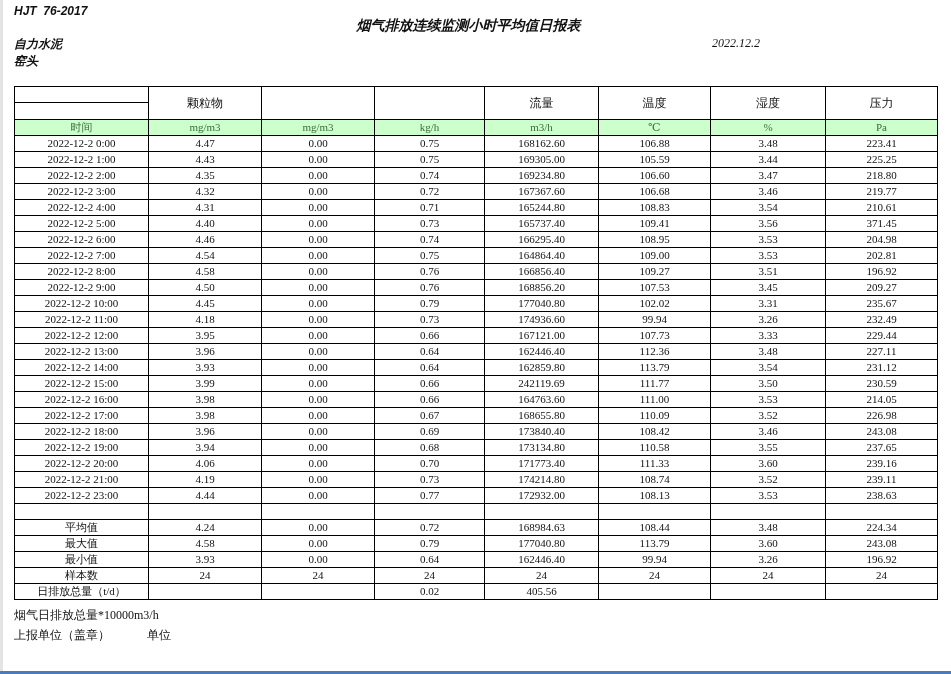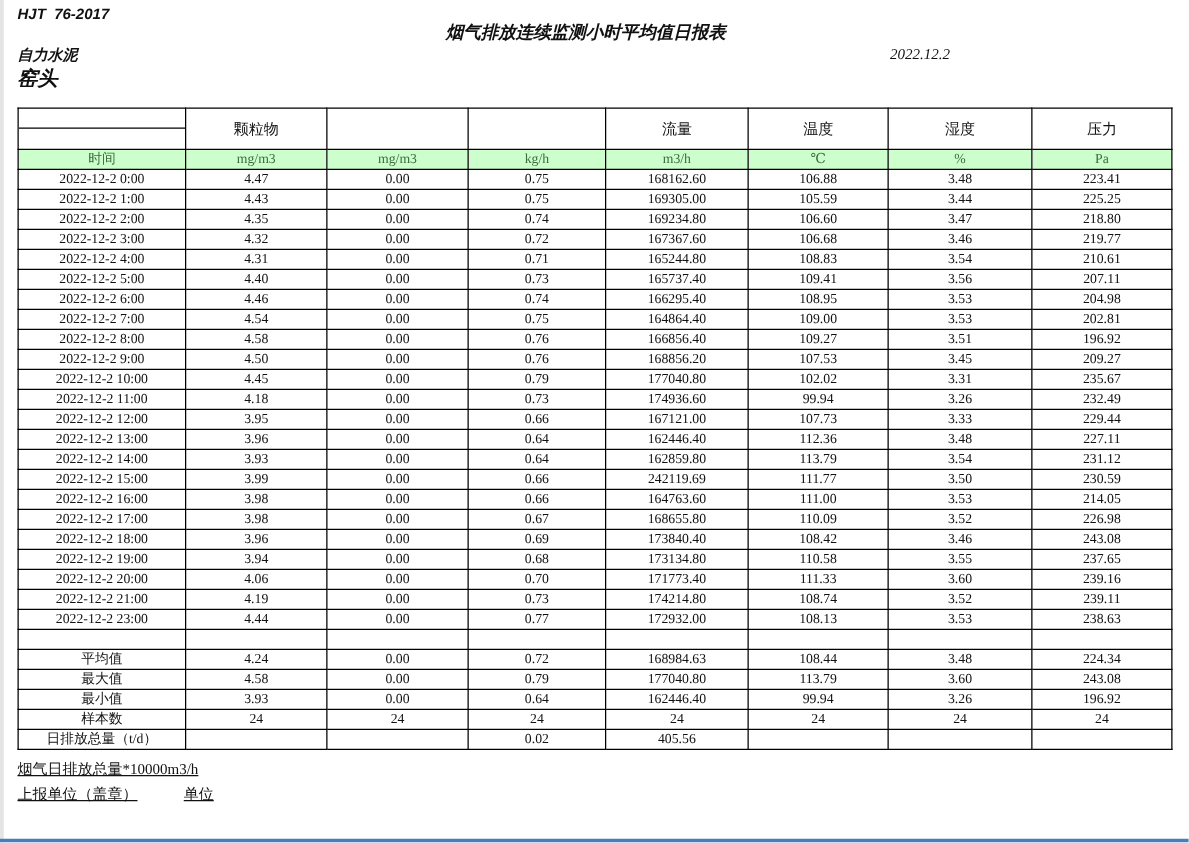--- a/index.html
+++ b/index.html
@@ -30,21 +30,21 @@
     font-weight:bold;font-size:14px;
   }
   .company{
     position:absolute;left:14px;top:36px;
     font-family:"Liberation Sans","DejaVu Sans",sans-serif;
     font-weight:bold;font-size:12px;
   }
   .location{
     position:absolute;left:14px;top:53px;
     font-family:"Liberation Sans","DejaVu Sans",sans-serif;
-    font-weight:bold;font-size:16px;
+    font-weight:bold;font-size:12px;
   }
   .report-date{
     position:absolute;left:712px;top:36px;font-size:12px;
   }
 
   table.report{
     border-collapse:collapse;table-layout:fixed;
     margin-left:14px;width:923px;
   }
   table.report td{
@@ -66,21 +66,21 @@
   td.split-cell{padding:0;}
   td.split-cell .half{height:16px;}
   td.split-cell .half.top{border-bottom:1px solid #000;}
 
   tr.unit-row td{
     background:var(--unit-bg);
     color:var(--unit-fg);
   }
   tr.spacer-row td{height:16px;}
   .footer{
-    margin-left:14px;margin-top:7px;font-size:12px;text-decoration:underline;
+    margin-left:14px;margin-top:7px;font-size:12px;
   }
   .footer .note{margin-bottom:3px;}
   .footer .sign-row{display:flex;}
   .footer .sign-row .unit-label{margin-left:37px;}
 </style>
 </head>
 <body>
 
 <div class="edge-strip"></div>
 
@@ -180,21 +180,21 @@
         <td>210.61</td>
       </tr>
       <tr>
         <td>2022-12-2 5:00</td>
         <td>4.40</td>
         <td>0.00</td>
         <td>0.73</td>
         <td>165737.40</td>
         <td>109.41</td>
         <td>3.56</td>
-        <td>207.11</td>
+        <td>371.45</td>
       </tr>
       <tr>
         <td>2022-12-2 6:00</td>
         <td>4.46</td>
         <td>0.00</td>
         <td>0.74</td>
         <td>166295.40</td>
         <td>108.95</td>
         <td>3.53</td>
         <td>204.98</td>

